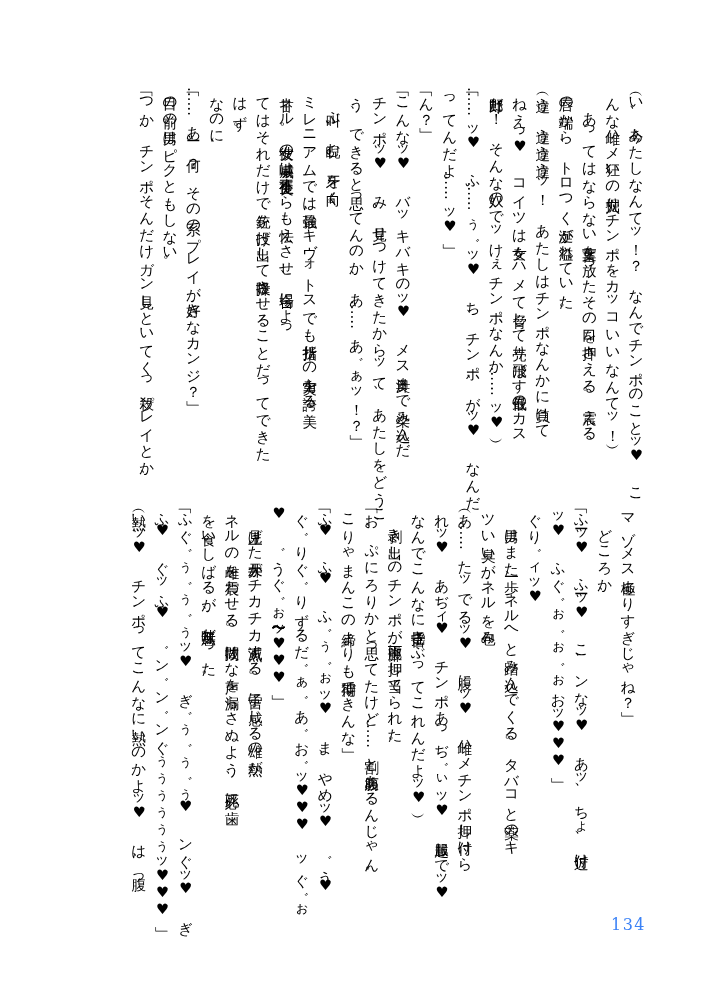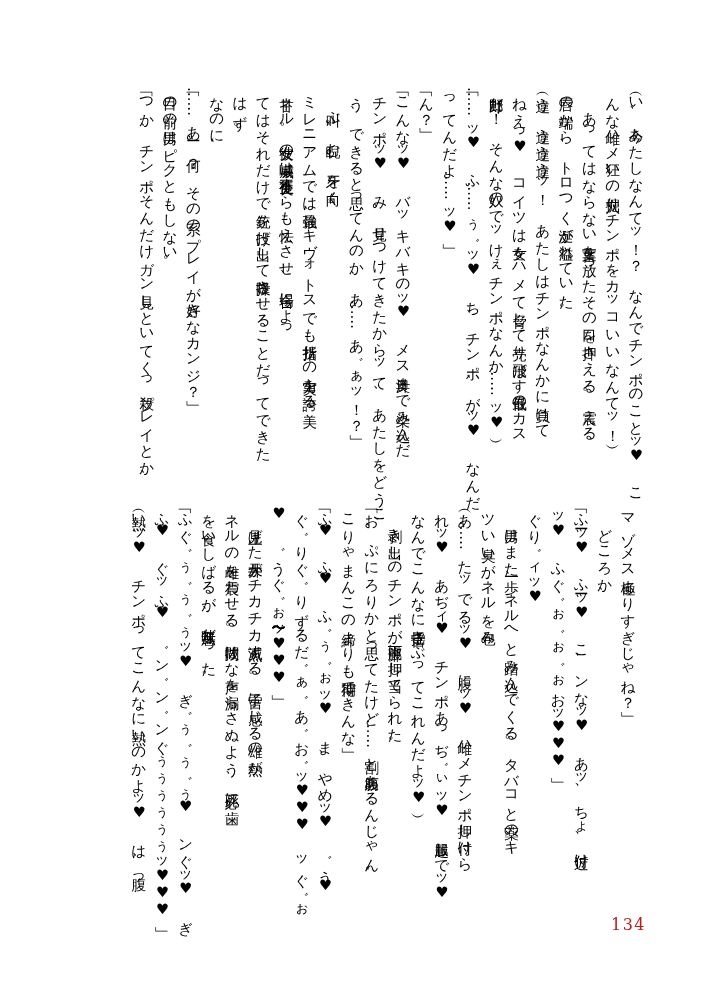--- a/index.html
+++ b/index.html
@@ -38,21 +38,21 @@
   }
   .vcol {
     
   }
   .pagenum {
     position: absolute;
     left: 611px;
     top: 915px;
     font-size: 16px;
     letter-spacing: 1.5px;
-    color: #b91c1c;
+    color: #3b82f6;
   }
 </style>
 </head>
 <body>
 
 <div class="page">
   <div class="vblock top"><div class="vcol">（い、今あたしなんてッ！？　なんでチンポのことッ♥　こ</div><div class="vcol">んな雌ハメ狂いの穴掘りチンポをカッコいいなんてッ！）</div><div class="vcol">　あってはならない言葉を放ったその口を押さえる。震える</div><div class="vcol">唇の端から、トロつく涎が溢れていた。</div><div class="vcol">（違う、違う違う違うッ！　あたしはチンポなんかに負けて</div><div class="vcol">ねえっ♥　コイツは女をハメて脅して売り飛ばす最低のカス</div><div class="vcol">野郎だ！　そんな奴のでッけぇチンポなんか……ッ♥）</div><div class="vcol">「……ッ♥　ふ……ぅ゛ッ♥　ち、チンポ、がッ♥　なんだ</div><div class="vcol">ってんだよ……ッ♥」</div><div class="vcol">「ん？」</div><div class="vcol">「こんなッ♥　バッキバキのッ♥　メス汁奥まで染み込んだ</div><div class="vcol">チンポッ♥　み、見せつけてきたからッて、あたしをどうこ</div><div class="vcol">う、できると思ってんのか、あ……あ゛ぁッ！？」</div><div class="vcol">　叫ぶ。睨む。牙を向く。</div><div class="vcol">ミレニアムでは最強、キヴォトスでも指折りの実力を誇る美</div><div class="vcol">甘ネル。彼女の威嚇は不良生徒すらも怯えさせ、場合によっ</div><div class="vcol">てはそれだけで銃を投げ出して投降させることだってできた</div><div class="vcol">はず。</div><div class="vcol">なのに、</div><div class="vcol">「……あー、何？　その系のプレイが好きなカンジ？」</div><div class="vcol">目の前の男はピクともしない。</div><div class="vcol">「つか、チンポそんだけガン見しといてくっ殺プレイとか、</div></div>
 
   <div class="vblock bottom"><div class="vcol">マゾメス極まりすぎじゃね？」</div><div class="vcol">　どころか、</div><div class="vcol">「ふーッ♥　ふーッ♥　こ、ンなッ♥　あッ、ちょ、近付け</div><div class="vcol">ッ♥　ふぐ゛ぉ゛ぉ゛ぉおッ♥♥♥」</div><div class="vcol">ぐり゛ィッ♥</div><div class="vcol">　男はまた一歩、ネルへと踏み込んでくる。タバコと薬のキ</div><div class="vcol">ツい臭いがネルを包み、</div><div class="vcol">（あ……たッでるッ♥　腹にッ♥　雌ハメチンポ押し付けら</div><div class="vcol">れッ♥　あぢィ♥　チンポあっぢ゛ぃッ♥　服越しでッ♥</div><div class="vcol">なんでこんなに子宮揺さぶってこれんだよッ♥）</div><div class="vcol">　剥き出しのチンポが下腹部に押し当てられた。</div><div class="vcol">「お、ぷにろりかと思ってたけど……割と腹筋あるんじゃん。</div><div class="vcol">こりゃまんこの締まりも期待できんな」</div><div class="vcol">「ふ♥　ふ♥　ふ゛ぅ゛ぉッ♥　ま、やめッ♥　゛う♥</div><div class="vcol">ぐ゛りぐ゛りずるだ゛ぁ゛あ゛お゛ッ♥♥♥　ッぐ゛ぉ</div><div class="vcol">♥　゛うぐ゛ぉ〜〜〜ッ♥♥♥」</div><div class="vcol">　見上げた天井がチカチカ点滅する。子宮に感じる雄の熱が、</div><div class="vcol">ネルの雌を震わせる。間抜けな声を漏らさぬよう、必死に歯</div><div class="vcol">を食いしばるが、無意味だった。</div><div class="vcol">「ふぐ゛ぅ゛ぅ゛ぅッ♥　ぎ゛ぅ゛ぅ゛ぅ♥　ンぐッ♥　ぎ</div><div class="vcol">ふ♥　ぐッふ♥　゛ン゛ン゛ンぐぅぅぅぅぅぅッ♥♥♥」</div><div class="vcol">（熱いッ♥　チンポってこんなに熱いのかよッ♥　は、腹っ</div></div>
 

